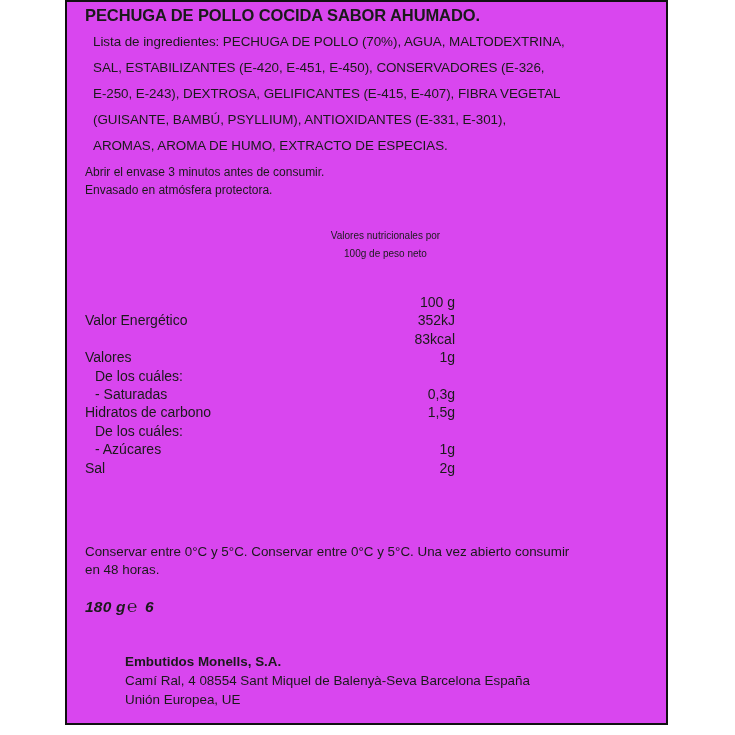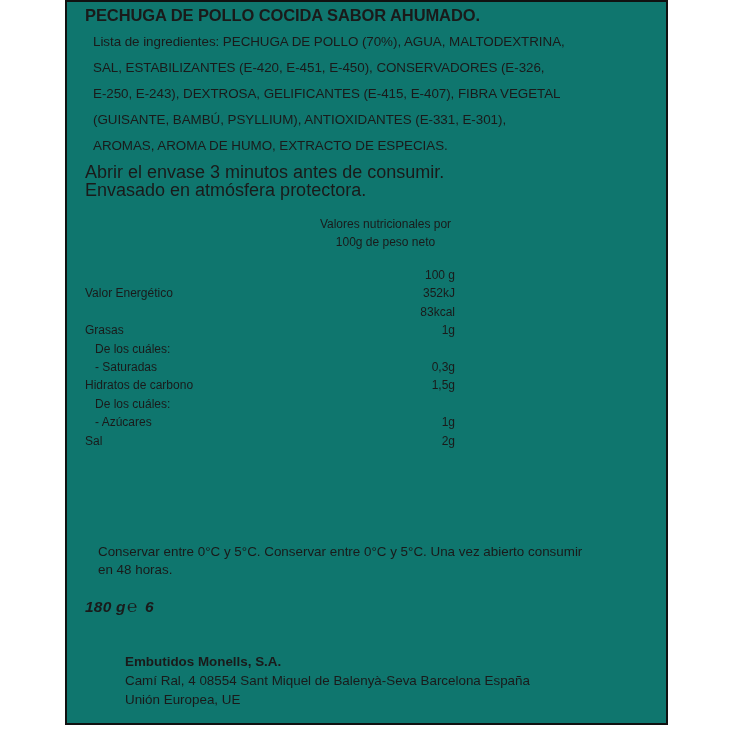--- a/index.html
+++ b/index.html
@@ -13,21 +13,21 @@
   }
 
   #label-frame {
     position: absolute;
     left: 65px;
     top: 0px;
     width: 603px;
     height: 725px;
     border: 2px solid #111111;
     box-sizing: border-box;
-    background: #0f766e;
+    background: #d946ef;
     color: #1a1a1a;
   }
 
   .inner {
     position: absolute;
     left: 18px;
     top: 0px;
     right: 10px;
   }
 
@@ -42,40 +42,40 @@
   .ingredients-block {
     font-size: 13.4px;
     line-height: 18px;
     letter-spacing: -0.05px;
   }
   .ingredients-block p {
     margin: 8px;
   }
 
   .prep-block {
-    font-size: 18px;
+    font-size: 12px;
     line-height: 18px;
     margin-top: 3px;
   }
   .prep-block p { margin: 0; }
 
   .nutrition-heading {
-    margin-top: 16px;
+    margin-top: 28px;
     text-align: center;
-    font-size: 12px;
+    font-size: 10px;
     line-height: 18px;
     padding-left: 30px;
   }
   .nutrition-heading div { white-space: nowrap; }
 
   .nutrition-table {
-    margin-top: 15px;
+    margin-top: 30px;
     width: 372px;
     border-collapse: collapse;
-    font-size: 12px;
+    font-size: 14px;
   }
   .nutrition-table td {
     padding: 0;
     line-height: 18.4px;
     vertical-align: top;
     white-space: nowrap;
   }
   .nutrition-table td.val {
     text-align: right;
     padding-right: 2px;
@@ -83,21 +83,20 @@
   .nutrition-table tr.sub td.lbl { padding-left: 10px; }
   .nutrition-table tr.subitem td.lbl { padding-left: 10px; }
 
   .storage-block {
     position: absolute;
     left: 18px;
     top: 541px;
     width: 560px;
     font-size: 13.4px;
     line-height: 18px;
-    margin-left: 13px;
   }
   .storage-block p { margin: 0; }
 
   .weight-line {
     position: absolute;
     left: 18px;
     top: 595px;
     font-size: 15.5px;
     font-weight: bold;
     letter-spacing: 0.2px;
@@ -154,21 +153,21 @@
         </tr>
         <tr>
           <td class="lbl">Valor  Energético</td>
           <td class="val">352kJ</td>
         </tr>
         <tr>
           <td class="lbl"></td>
           <td class="val">83kcal</td>
         </tr>
         <tr>
-          <td class="lbl">Grasas</td>
+          <td class="lbl">Valores</td>
           <td class="val">1g</td>
         </tr>
         <tr class="sub">
           <td class="lbl">De los cuáles:</td>
           <td class="val"></td>
         </tr>
         <tr class="subitem">
           <td class="lbl">- Saturadas</td>
           <td class="val">0,3g</td>
         </tr>

